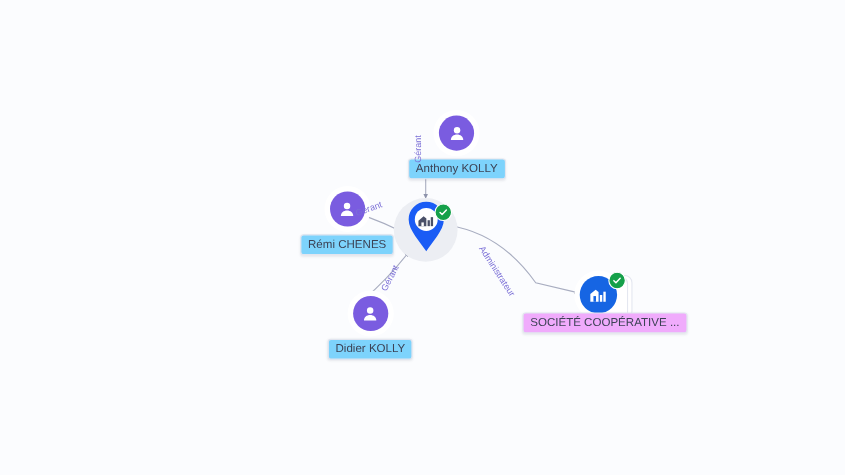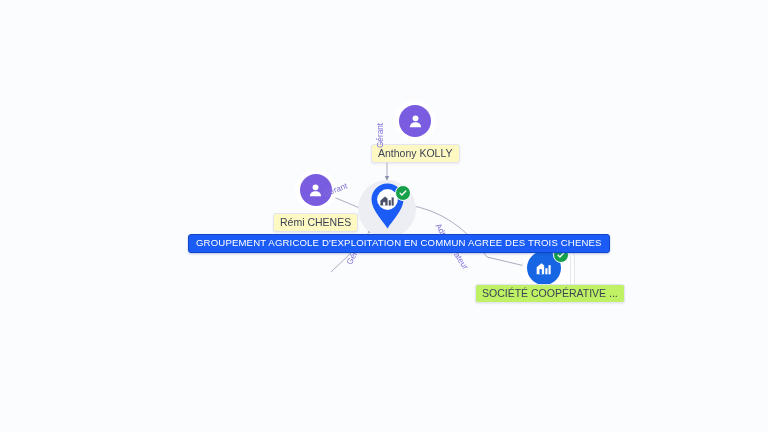--- a/index.html
+++ b/index.html
@@ -46,21 +46,21 @@
     display: flex;
     align-items: center;
     justify-content: center;
     position: relative;
     z-index: 3;
   }
   .person-circle svg { display: block; }
 
   .node-label {
     margin-top: 7px;
-    background: #fef9c3;
+    background: #7dd3fc;
     border: 1px solid #e2e5ef;
     border-radius: 3px;
     padding: 2px 6px 3px 6px;
     font-size: 10.5px;
     line-height: 12px;
     color: #3c4255;
     white-space: nowrap;
     box-shadow: 0 1px 2px rgba(60,64,90,0.10);
     position: relative;
     z-index: 4;
@@ -137,21 +137,21 @@
     align-items: center;
     justify-content: center;
     z-index: 3;
   }
   .company-circle svg { display: block; }
 
   #company-label {
     position: absolute;
     left: -48px;
     top: 36px;
-    background: #bef264;
+    background: #f0abfc;
     border: 1px solid #e2e5ef;
     border-radius: 3px;
     padding: 2px 6px 3px 6px;
     font-size: 10.5px;
     line-height: 12px;
     color: #3c4255;
     white-space: nowrap;
     box-shadow: 0 1px 2px rgba(60,64,90,0.10);
     z-index: 5;
   }
@@ -247,20 +247,29 @@
   <div class="node" id="node-remi" style="left:273px; top:174px;">
     <div class="person-circle">
       <svg width="19" height="19" viewBox="0 0 24 24">
         <circle cx="12" cy="8" r="3.7" fill="#ffffff"></circle>
         <path d="M4.9 19.4c0-3.9 3.2-6.3 7.1-6.3s7.1 2.4 7.1 6.3z" fill="#ffffff"></path>
       </svg>
     </div>
     <div class="node-label">Rémi CHENES</div>
   </div>
 
+  <div class="node" id="node-didier" style="left:298px; top:269px;">
+    <div class="person-circle">
+      <svg width="19" height="19" viewBox="0 0 24 24">
+        <circle cx="12" cy="8" r="3.7" fill="#ffffff"></circle>
+        <path d="M4.9 19.4c0-3.9 3.2-6.3 7.1-6.3s7.1 2.4 7.1 6.3z" fill="#ffffff"></path>
+      </svg>
+    </div>
+    <div class="node-label">Didier KOLLY</div>
+  </div>
 
   <div id="node-company">
     <div class="card-stack-c"></div>
     <div class="card-stack-b"></div>
     <div class="company-circle">
       <svg width="20" height="20" viewBox="0 0 24 24">
         <path d="M3.2 11.2 L9 6.4 L12.2 9 L12.2 19.6 L3.2 19.6 Z" fill="#ffffff"></path>
         <rect x="6.6" y="13.4" width="2.8" height="6.2" fill="#1665e3"></rect>
         <rect x="13.6" y="12.2" width="2.6" height="7.4" fill="#ffffff"></rect>
         <rect x="17.4" y="8.6" width="2.6" height="11" fill="#ffffff"></rect>
@@ -287,15 +296,14 @@
         <rect x="21.6" y="15.4" width="2.1" height="8.2" fill="#4a5068"></rect>
       </svg>
     </div>
     <div class="check-badge" style="left:32px; top:3px;">
       <svg width="8" height="8" viewBox="0 0 12 12">
         <path d="M1.6 6.2 L4.4 9 L10.2 2.9" fill="none" stroke="#ffffff" stroke-width="2" stroke-linecap="round" stroke-linejoin="round"></path>
       </svg>
     </div>
   </div>
 
-  <div id="main-label-bar">GROUPEMENT AGRICOLE D'EXPLOITATION EN COMMUN AGREE DES TROIS CHENES</div>
 
 </div>
 
 </body></html>

